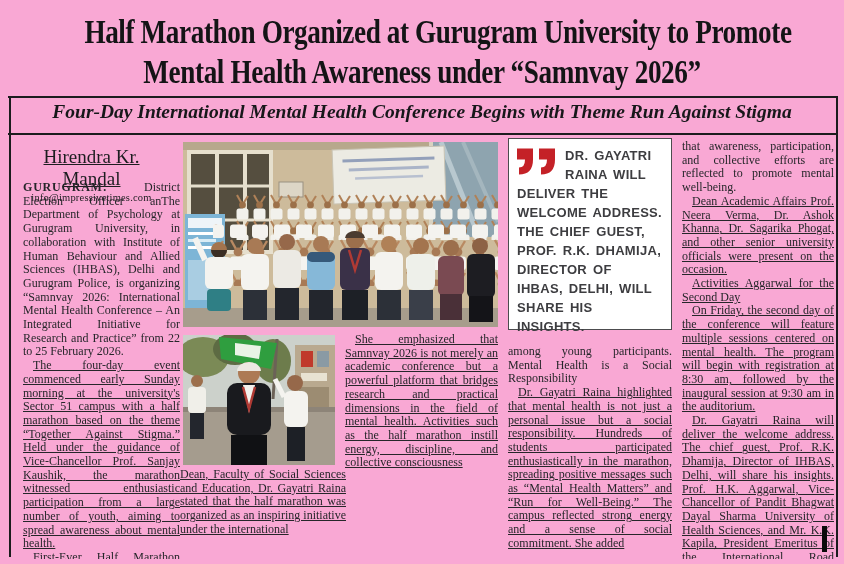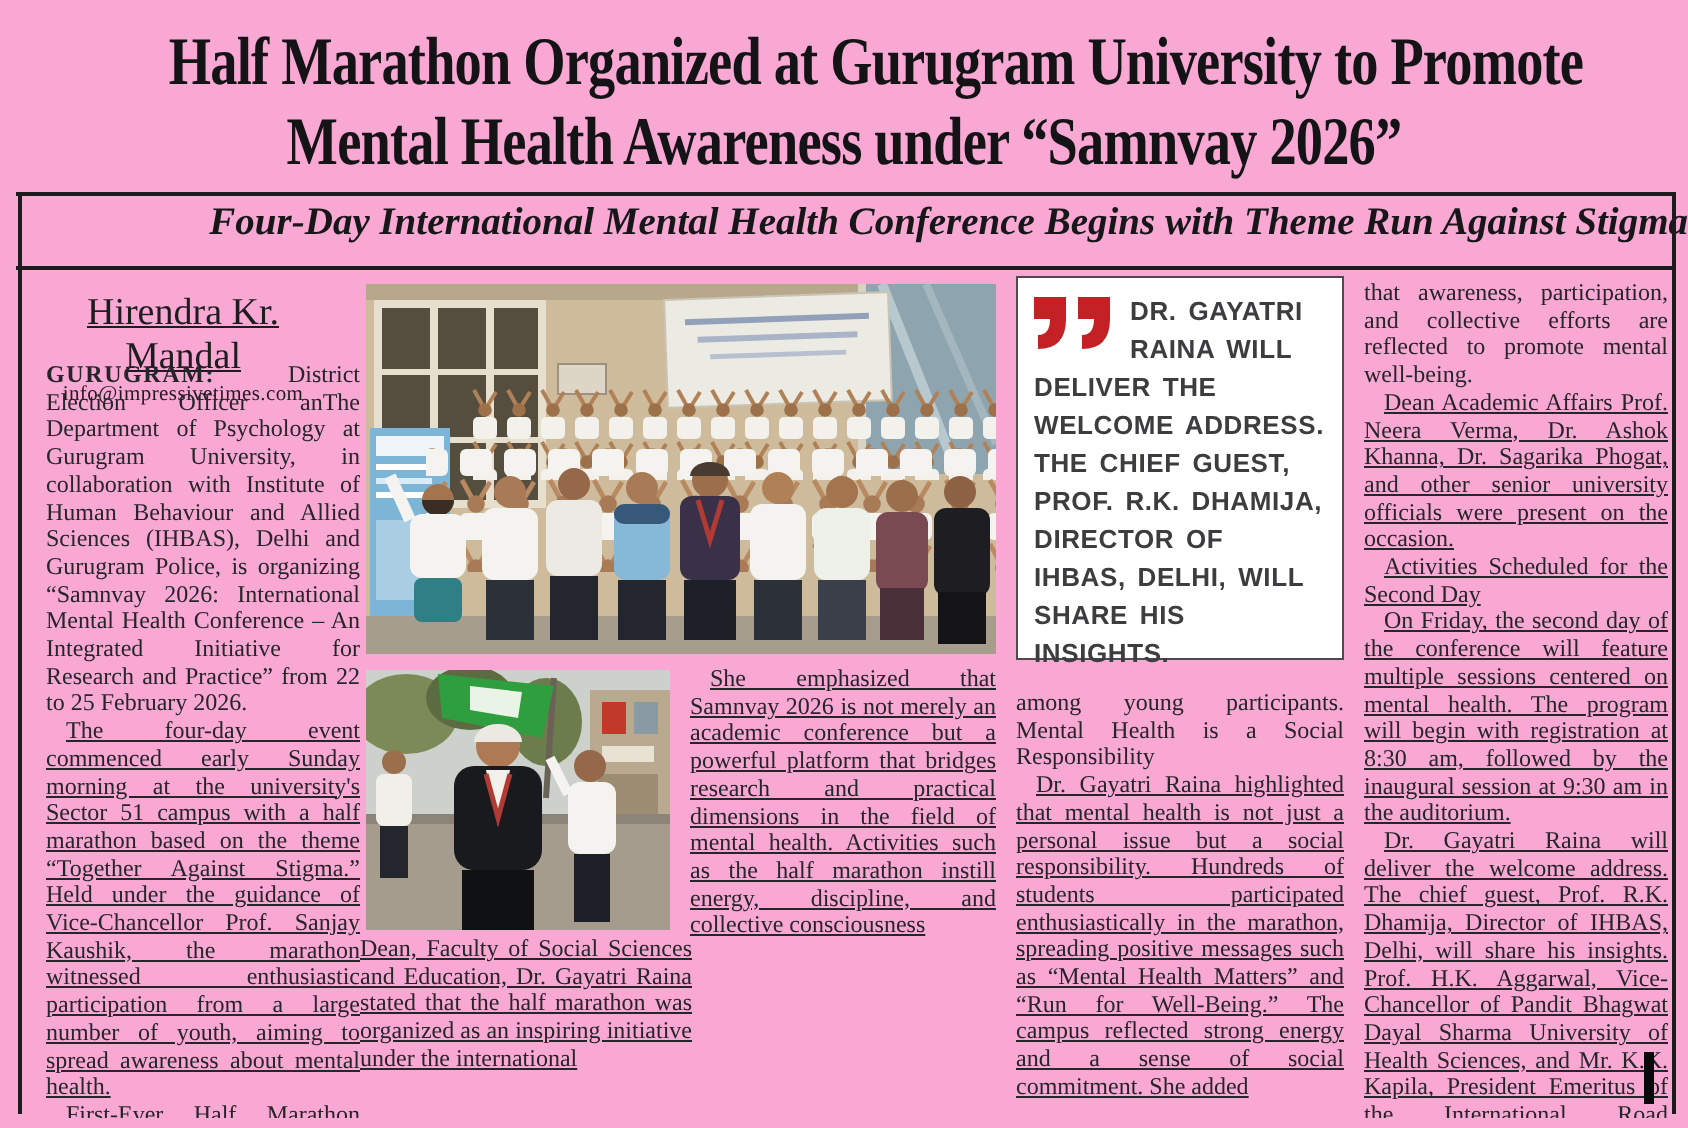--- a/index.html
+++ b/index.html
@@ -2,21 +2,21 @@
 <html><head>
 <meta charset="utf-8">
 <style>
   html,body{margin:0;padding:0;background:#ffffff;}
   .page{position:relative;width:844px;height:564px;background:#f9a8d4;overflow:hidden;
         font-family:"Liberation Serif",serif;color:#232325;}
   
   .headline{position:absolute;top:12px;left:0;width:844px;text-align:center;
             font-weight:bold;color:#141416;font-size:34px;line-height:40px;
             transform:scaleX(0.80);transform-origin:50% 0;letter-spacing:-0.5px;white-space:nowrap;}
-  .subhead{position:absolute;top:101px;left:0;width:844px;text-align:right;
+  .subhead{position:absolute;top:101px;left:0;width:844px;text-align:center;
            font-style:italic;font-weight:bold;font-size:19.5px;color:#17171a;}
   .rule{position:absolute;left:8px;width:830px;height:2px;background:#1c1c1e;}
   .rule.r1{top:96px;} .rule.r2{top:133px;}
   .vline{position:absolute;top:97px;height:460px;width:2px;background:#1c1c1e;}
   .vline.left{left:9px;} .vline.right{left:836px;}
   
   .col{position:absolute;font-size:12px;line-height:13.7px;text-align:justify;
        color:#26262a;overflow:hidden;}
   .col p{margin:0;}
   .col p.ind{text-indent:10px;text-decoration:underline;}
@@ -216,20 +216,20 @@
   </div>
 
   <div class="col" style="left:508px;top:345px;width:164px;height:214px;">
     <p>among young participants. Mental Health is a Social Responsibility</p>
     <p class="ind">Dr. Gayatri Raina highlighted that mental health is not just a personal issue but a social responsibility. Hundreds of students participated enthusiastically in the marathon, spreading positive messages such as “Mental Health Matters” and “Run for Well-Being.” The campus reflected strong energy and a sense of social commitment. She added</p>
   </div>
 
   <div class="col" style="left:682px;top:140px;width:152px;height:419px;">
     <p>that awareness, participation, and collective efforts are reflected to promote mental well-being.</p>
     <p class="ind">Dean Academic Affairs Prof. Neera Verma, Dr. Ashok Khanna, Dr. Sagarika Phogat, and other senior university officials were present on the occasion.</p>
-    <p class="ind">Activities Scheduled for the Second Day</p>
+    <p class="ind">Activities Aggarwal for the Second Day</p>
     <p class="ind">On Friday, the second day of the conference will feature multiple sessions centered on mental health. The program will begin with registration at 8:30 am, followed by the inaugural session at 9:30 am in the auditorium.</p>
     <p class="ind">Dr. Gayatri Raina will deliver the welcome address. The chief guest, Prof. R.K. Dhamija, Director of IHBAS, Delhi, will share his insights. Prof. H.K. Aggarwal, Vice-Chancellor of Pandit Bhagwat Dayal Sharma University of Health Sciences, and Mr. K.K. Kapila, President Emeritus of the International Road Federation, will attend as distinguished guests.</p>
   </div>
 
   <div class="cursorbar"></div>
 
 </div>
 
 </body></html>

